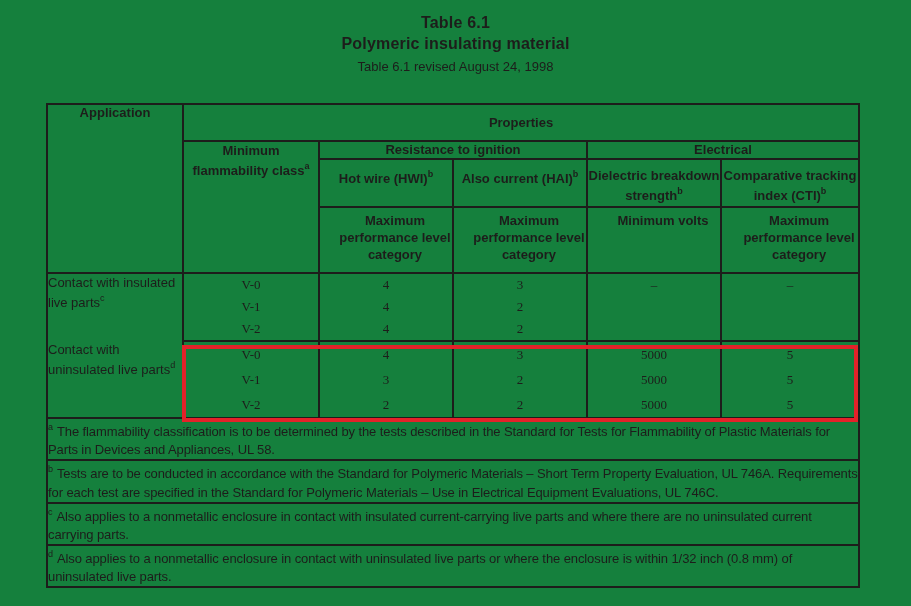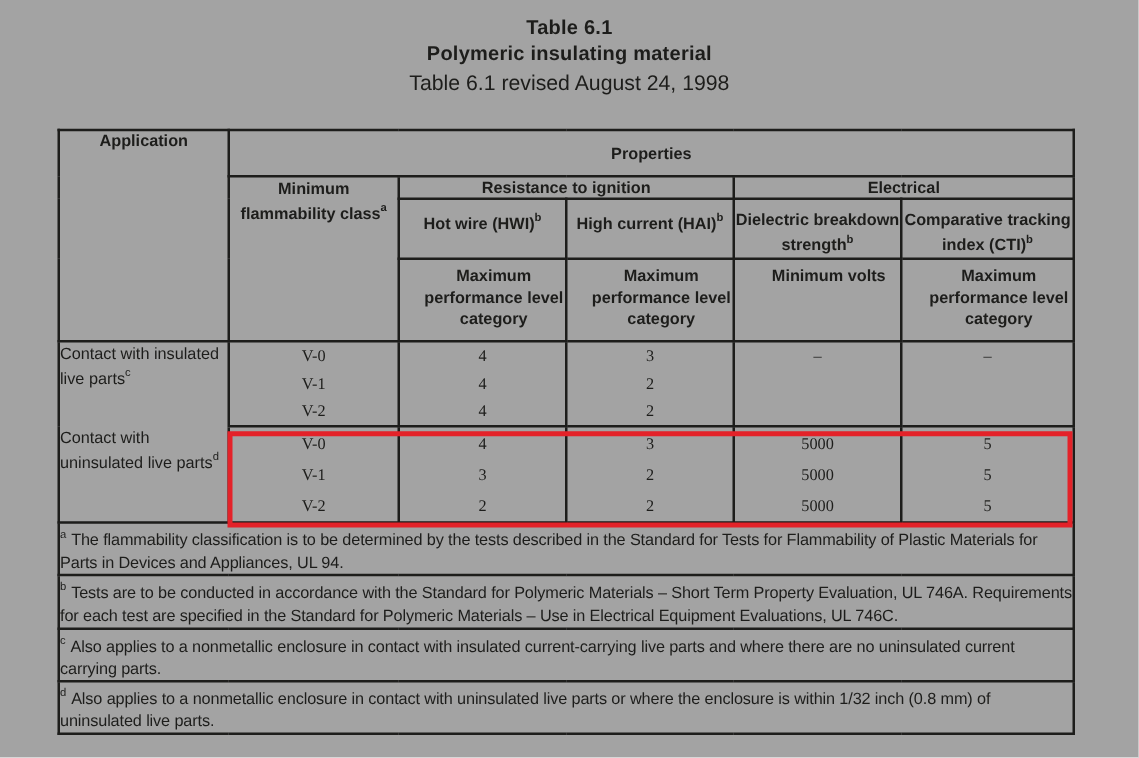--- a/index.html
+++ b/index.html
@@ -1,22 +1,22 @@
 <!DOCTYPE html>
 <html><head>
 <meta charset="utf-8">
 <style>
   html,body{margin:0;padding:0;background:#ffffff;}
-  .page{position:relative;width:911px;height:606px;background:#a3a3a3;overflow:hidden;
+  .page{position:relative;width:911px;height:606px;background:#15803d;overflow:hidden;
         font-family:"Liberation Sans",sans-serif;color:#1d1d1b;}
 
   
   .title-block{position:absolute;top:12px;left:0;width:911px;text-align:center;}
   .title-main{font-size:16px;font-weight:bold;line-height:21px;letter-spacing:.2px;}
-  .title-sub{font-size:17px;font-weight:normal;line-height:18px;margin-top:4px;}
+  .title-sub{font-size:13px;font-weight:normal;line-height:18px;margin-top:4px;}
 
   
   table.main{position:absolute;left:46px;top:103px;width:812px;border-collapse:collapse;
              table-layout:fixed;font-size:13px;color:#1d1d1b;}
   table.main td{border:2px solid #1d1d1b;padding:0;overflow:hidden;}
 
   
   .hc{font-weight:bold;text-align:center;vertical-align:middle;line-height:16px;}
   tr.hr1{height:37px;}
   tr.hr2{height:15px;}
@@ -79,21 +79,21 @@
     </tr>
 
     <tr class="hr2">
       <td class="hc flam-head" rowspan="3"><span>Minimum flammability class</span><sup>a</sup></td>
       <td class="hc" colspan="2">Resistance to ignition</td>
       <td class="hc" colspan="2">Electrical</td>
     </tr>
 
     <tr class="hr3">
       <td class="hc"><span>Hot wire (HWI)</span><sup>b</sup></td>
-      <td class="hc"><span>High current (HAI)</span><sup>b</sup></td>
+      <td class="hc"><span>Also current (HAI)</span><sup>b</sup></td>
       <td class="hc"><span>Dielectric breakdown strength</span><sup>b</sup></td>
       <td class="hc"><span>Comparative tracking index (CTI)</span><sup>b</sup></td>
     </tr>
 
     <tr class="hr4">
       <td class="hc">Maximum performance level category</td>
       <td class="hc">Maximum performance level category</td>
       <td class="hc">Minimum volts</td>
       <td class="hc">Maximum performance level category</td>
     </tr>
@@ -150,21 +150,21 @@
         <div>5000</div>
       </td>
       <td class="vals">
         <div>5</div>
         <div>5</div>
         <div>5</div>
       </td>
     </tr>
 
     <tr class="fn-first">
-      <td class="fn" colspan="6"><sup class="fn-sup">a</sup><span>The flammability classification is to be determined by the tests described in the Standard for Tests for Flammability of Plastic Materials for Parts in Devices and Appliances, UL 94.</span></td>
+      <td class="fn" colspan="6"><sup class="fn-sup">a</sup><span>The flammability classification is to be determined by the tests described in the Standard for Tests for Flammability of Plastic Materials for Parts in Devices and Appliances, UL 58.</span></td>
     </tr>
     <tr>
       <td class="fn" colspan="6"><sup class="fn-sup">b</sup><span>Tests are to be conducted in accordance with the Standard for Polymeric Materials – Short Term Property Evaluation, UL 746A. Requirements for each test are specified in the Standard for Polymeric Materials – Use in Electrical Equipment Evaluations, UL 746C.</span></td>
     </tr>
     <tr>
       <td class="fn" colspan="6"><sup class="fn-sup">c</sup><span>Also applies to a nonmetallic enclosure in contact with insulated current-carrying live parts and where there are no uninsulated current carrying parts.</span></td>
     </tr>
     <tr class="fn-last">
       <td class="fn" colspan="6"><sup class="fn-sup">d</sup><span>Also applies to a nonmetallic enclosure in contact with uninsulated live parts or where the enclosure is within 1/32 inch (0.8 mm) of uninsulated live parts.</span></td>
     </tr>

